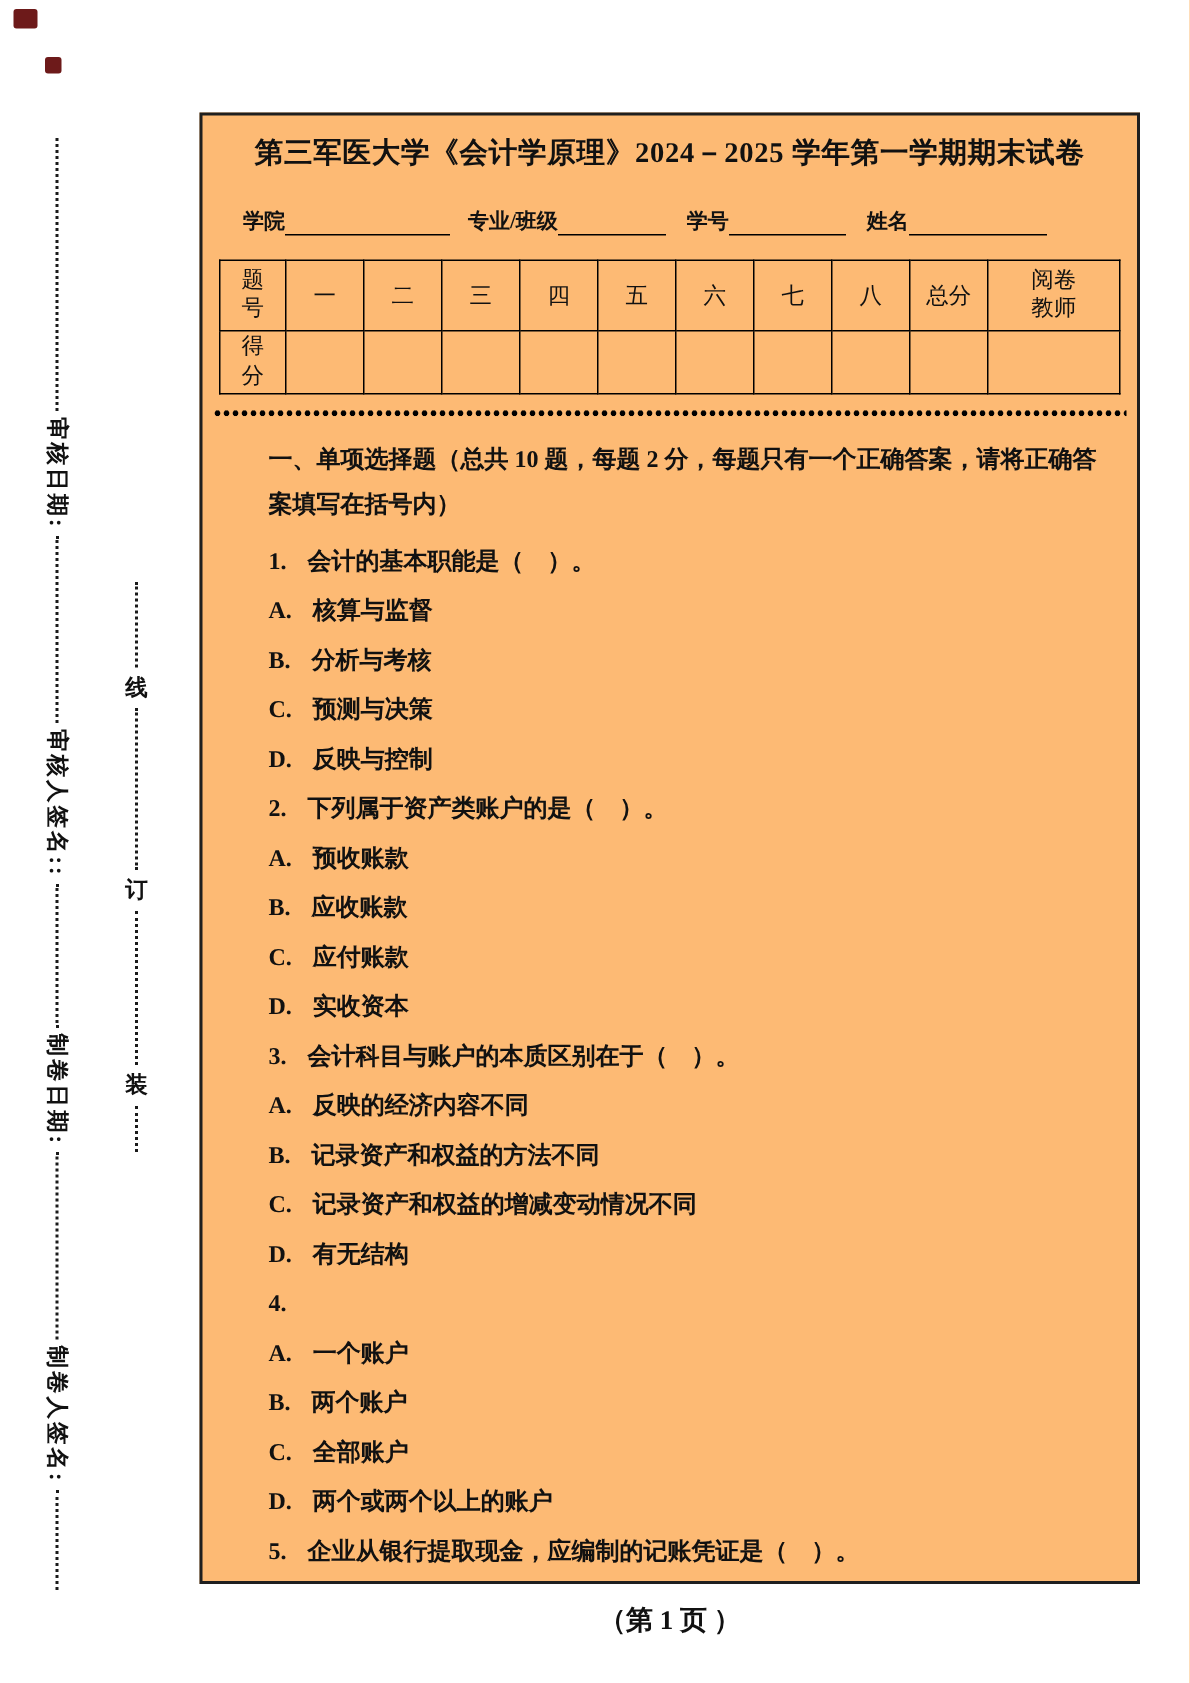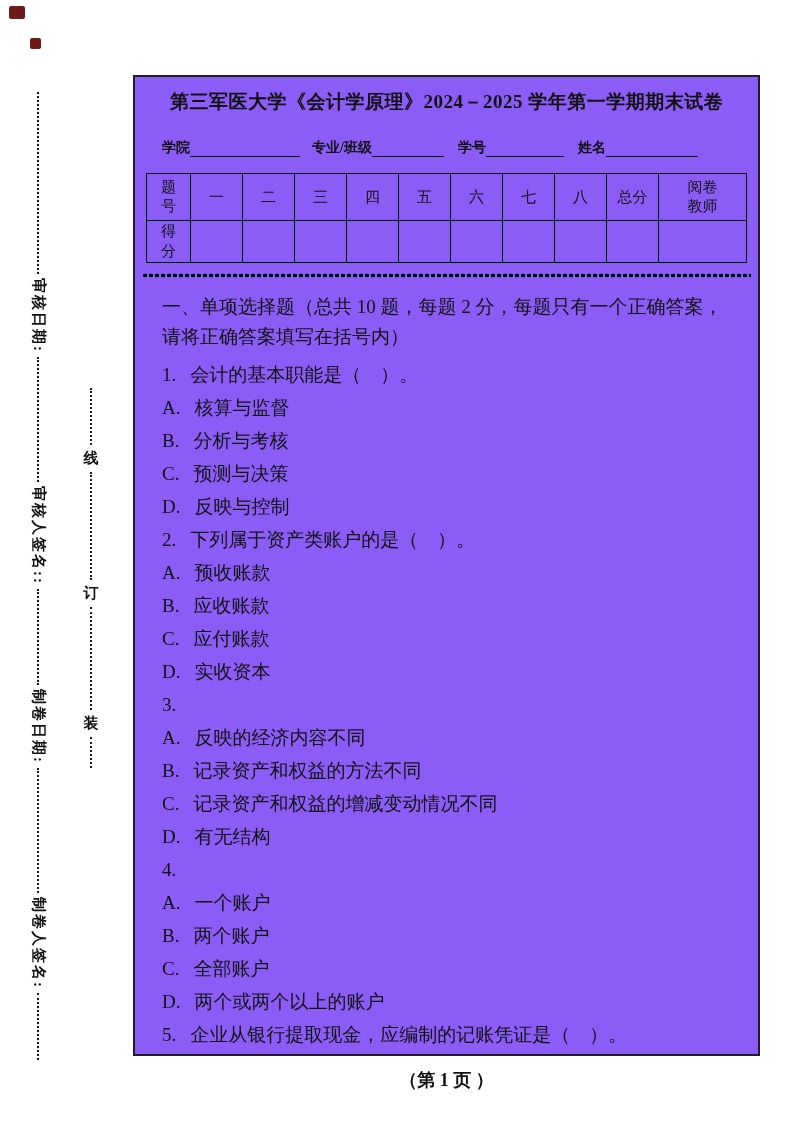--- a/index.html
+++ b/index.html
@@ -27,21 +27,21 @@
   }
   .bind-inner {
     position:absolute; left:80px; top:388px; width:22px; height:380px;
     display:flex; flex-direction:column; align-items:center;
   }
   .bind-char { font-size:15px; font-weight:bold; padding:4px 0; }
 
   
   .sheet {
     position:absolute; left:133px; top:75px; width:627px; height:981px;
-    border:2px solid #1f1f1f; background:#8b5cf6; overflow:hidden;
+    border:2px solid #1f1f1f; background:#fdba74; overflow:hidden;
   }
   .title {
     margin-top:12px; text-align:center; font-weight:bold; font-size:19px;
     letter-spacing:0.5px;
   }
   .info-line {
     display:flex; align-items:flex-end; margin:24px 20px 0 27px;
     font-size:14px; font-weight:bold;
   }
   .info-line .f-label { white-space:nowrap;text-align:right; }
@@ -67,21 +67,21 @@
   td.c-rater { width:88px; }
   .pre { white-space:pre-line; line-height:1.3; }
 
   .dotline {
     height:5px; margin:10px 7px 0;
     background-image: radial-gradient(circle, #000 1.8px, transparent 2.1px);
     background-size: 6px 5px; background-position: 0 50%;
     background-repeat: repeat-x;
   }
 
-  .content { padding:14px 22px 0 27px; font-size:19px; }
+  .content { padding:14px 22px 0 44px; font-size:16px;font-weight:bold; }
   .section-head { margin:0 0 6px; line-height:30px; }
   .line { height:33px; display:flex; align-items:center; }
   .qno { margin-right:14px; white-space:nowrap; }
 
   .footer {
     position:absolute; left:133px; top:1068px; width:627px;
     text-align:center; font-weight:bold; font-size:18px;
   }
 </style>
 </head>
@@ -203,20 +203,21 @@
       <span class="qno">C.</span>
       <span>应付账款</span>
     </div>
     <div class="line">
       <span class="qno">D.</span>
       <span>实收资本</span>
     </div>
 
     <div class="line">
       <span class="qno">3.</span>
+      <span>会计科目与账户的本质区别在于（　）。</span>
     </div>
     <div class="line">
       <span class="qno">A.</span>
       <span>反映的经济内容不同</span>
     </div>
     <div class="line">
       <span class="qno">B.</span>
       <span>记录资产和权益的方法不同</span>
     </div>
     <div class="line">

